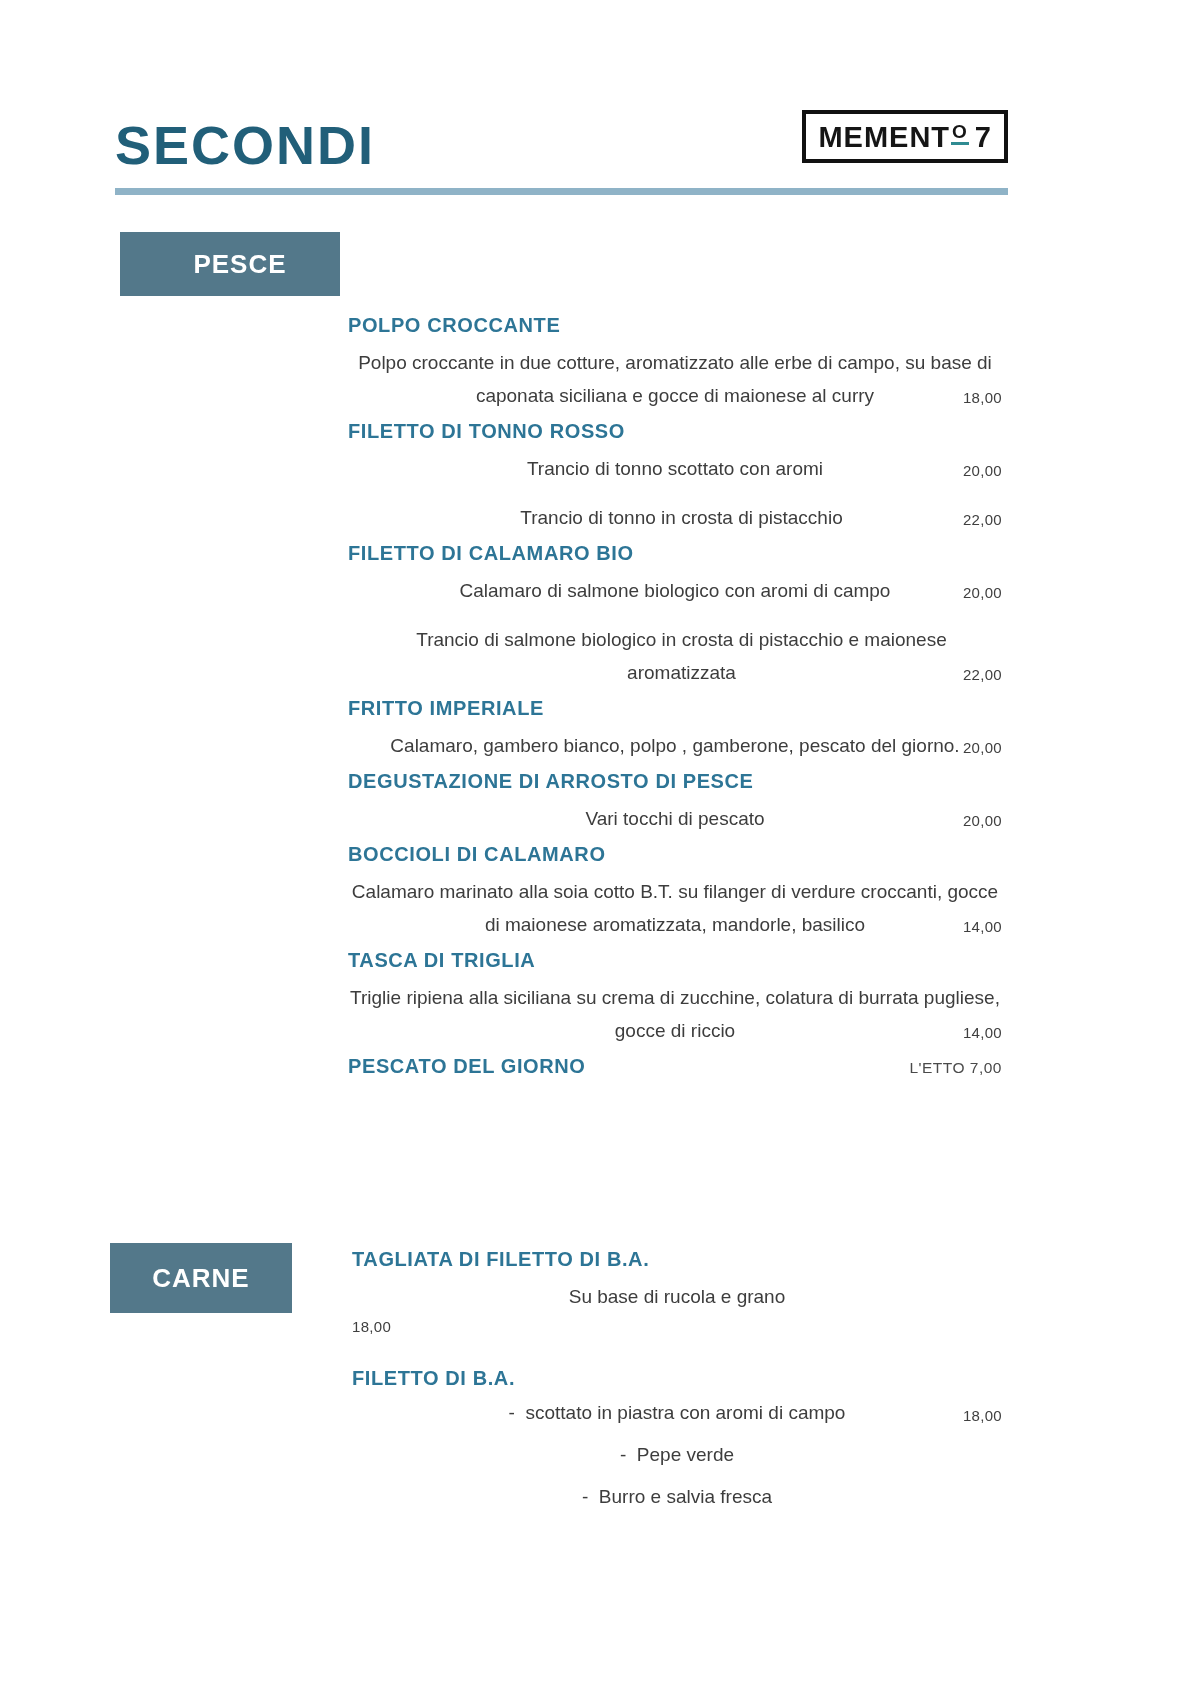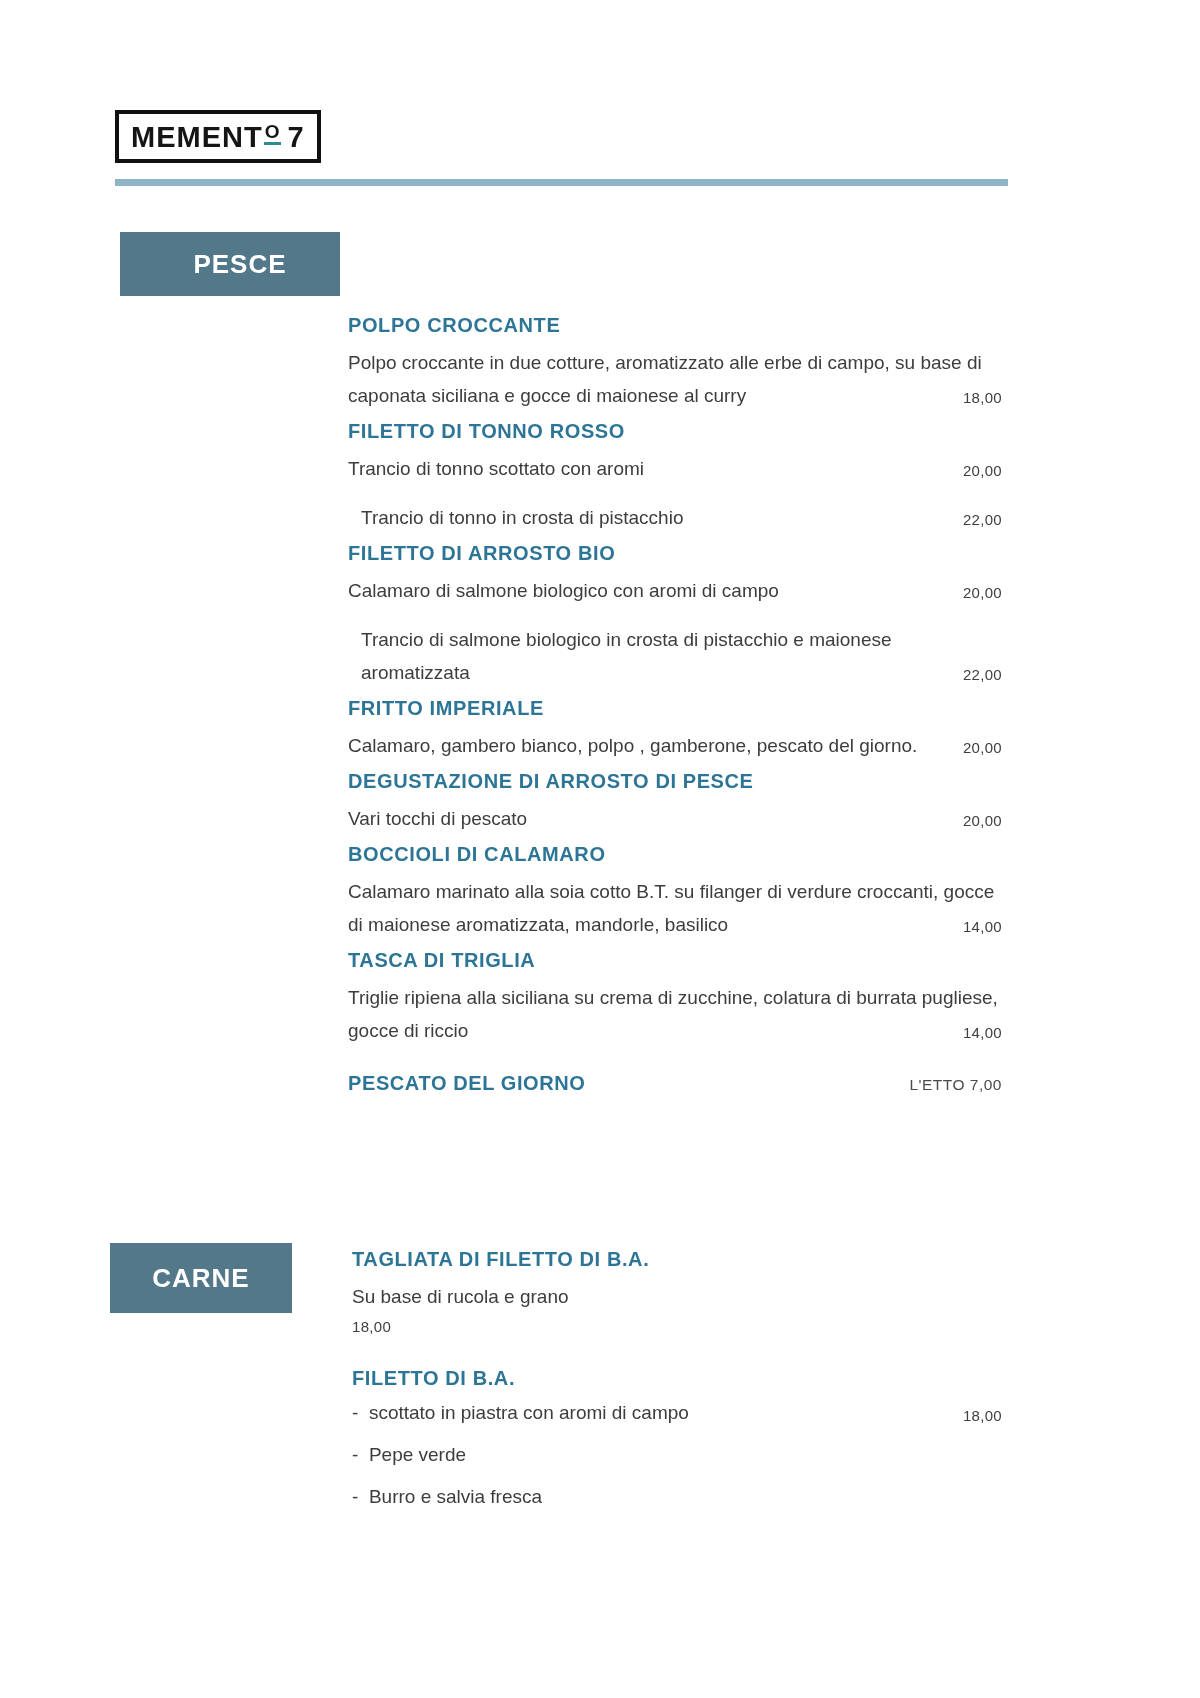--- a/index.html
+++ b/index.html
@@ -45,44 +45,45 @@
   .pesce-content { position:absolute; left:348px; top:312px; width:654px; }
   .carne-content { position:absolute; left:352px; top:1246px; width:650px; }
 
   .item { margin-bottom:6px; }
   .item-name {
     font-size:20px; font-weight:700; color:#2d7596;
     letter-spacing:0.6px; line-height:26px; margin-bottom:8px;
   }
   .variant { position:relative; }
   .variant + .variant { margin-top:16px;margin-left:13px; }
-  .desc { font-size:19px; color:#3d3d3d; line-height:33px; }
+  .desc { font-size:19px; color:#3d3d3d; line-height:33px;text-align:center; }
   .price {
     position:absolute; right:0; bottom:6px;
     font-size:15px; color:#3f3f3f; letter-spacing:0.3px;
   }
 
-  .pescato-row { display:flex; justify-content:space-between; align-items:baseline; margin-top:23px; }
+  .pescato-row { display:flex; justify-content:space-between; align-items:baseline; margin-top:6px; }
   .price-label { font-size:15.5px; color:#4a4a4a; letter-spacing:0.5px; }
 
   
   .price-left { font-size:15px; color:#3f3f3f; margin-top:5px; letter-spacing:0.3px; }
   .carne-item2 { margin-top:30px; }
   .option { position:relative; margin-bottom:14px; }
   .option .desc { line-height:28px; }
   .option .desc::before { content:"-\00a0\00a0"; }
   .option .price { bottom:3px; }
 </style>
 </head>
 <body>
 
 <div class="page">
 
   <div class="header">
     <div class="header-row">
+      <div class="page-title">SECONDI</div>
       <div class="logo"><span>MEMENT</span><span class="logo-o">O</span><span class="logo-7">7</span></div>
     </div>
     <div class="rule"></div>
   </div>
 
   <div class="section-label pesce-label">
     <span>PESCE</span>
   </div>
 
   <div class="pesce-content">
@@ -101,21 +102,21 @@
         <div class="desc">Trancio di tonno scottato con aromi</div>
         <span class="price">20,00</span>
       </div>
       <div class="variant">
         <div class="desc">Trancio di tonno in crosta di pistacchio</div>
         <span class="price">22,00</span>
       </div>
     </div>
 
     <div class="item">
-      <div class="item-name">FILETTO DI ARROSTO BIO</div>
+      <div class="item-name">FILETTO DI CALAMARO BIO</div>
       <div class="variant">
         <div class="desc">Calamaro di salmone biologico con aromi di campo</div>
         <span class="price">20,00</span>
       </div>
       <div class="variant">
         <div class="desc">Trancio di salmone biologico in crosta di pistacchio e maionese aromatizzata</div>
         <span class="price">22,00</span>
       </div>
     </div>
 

